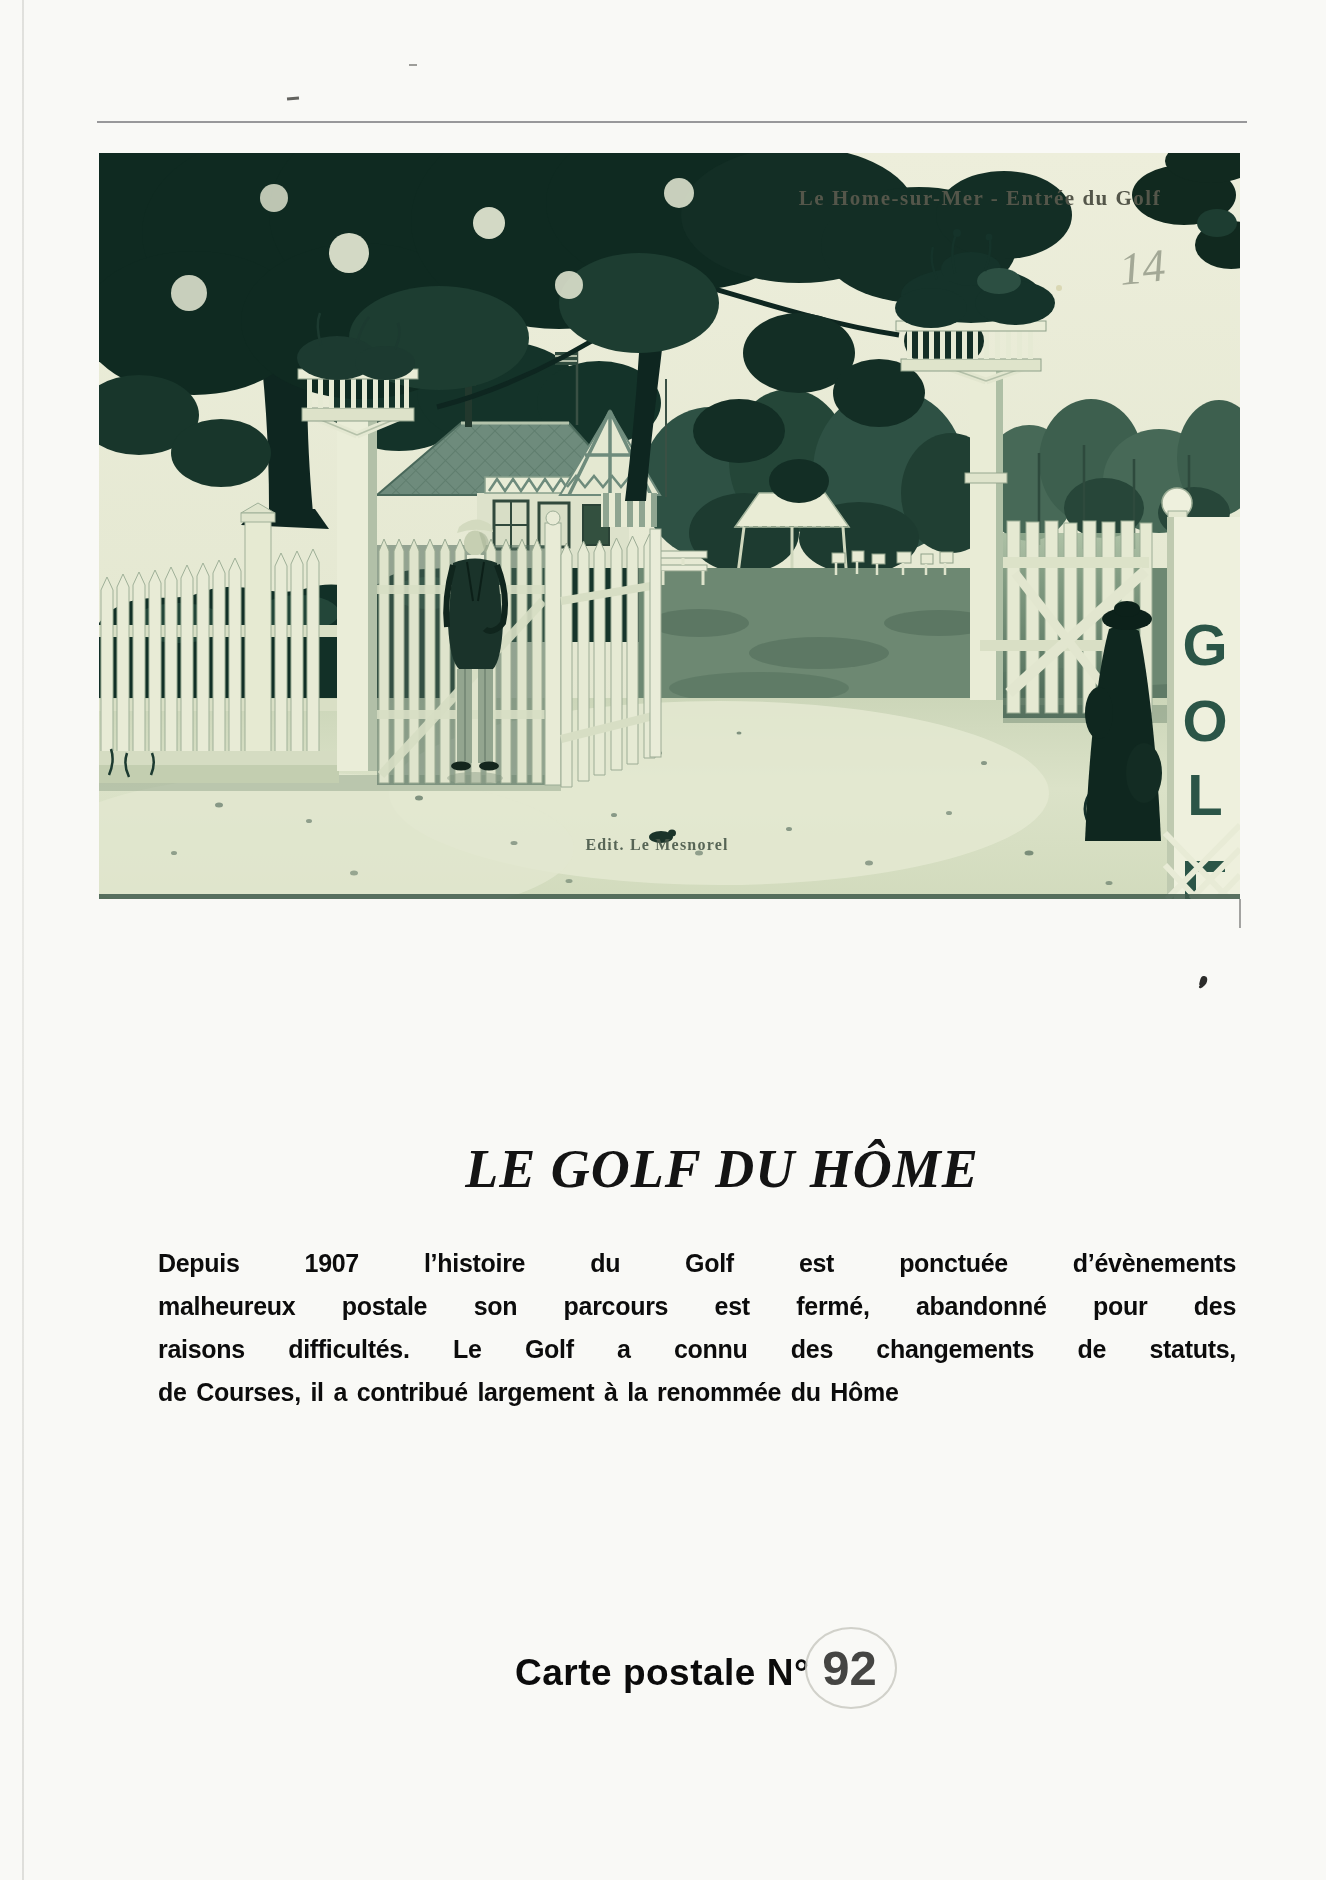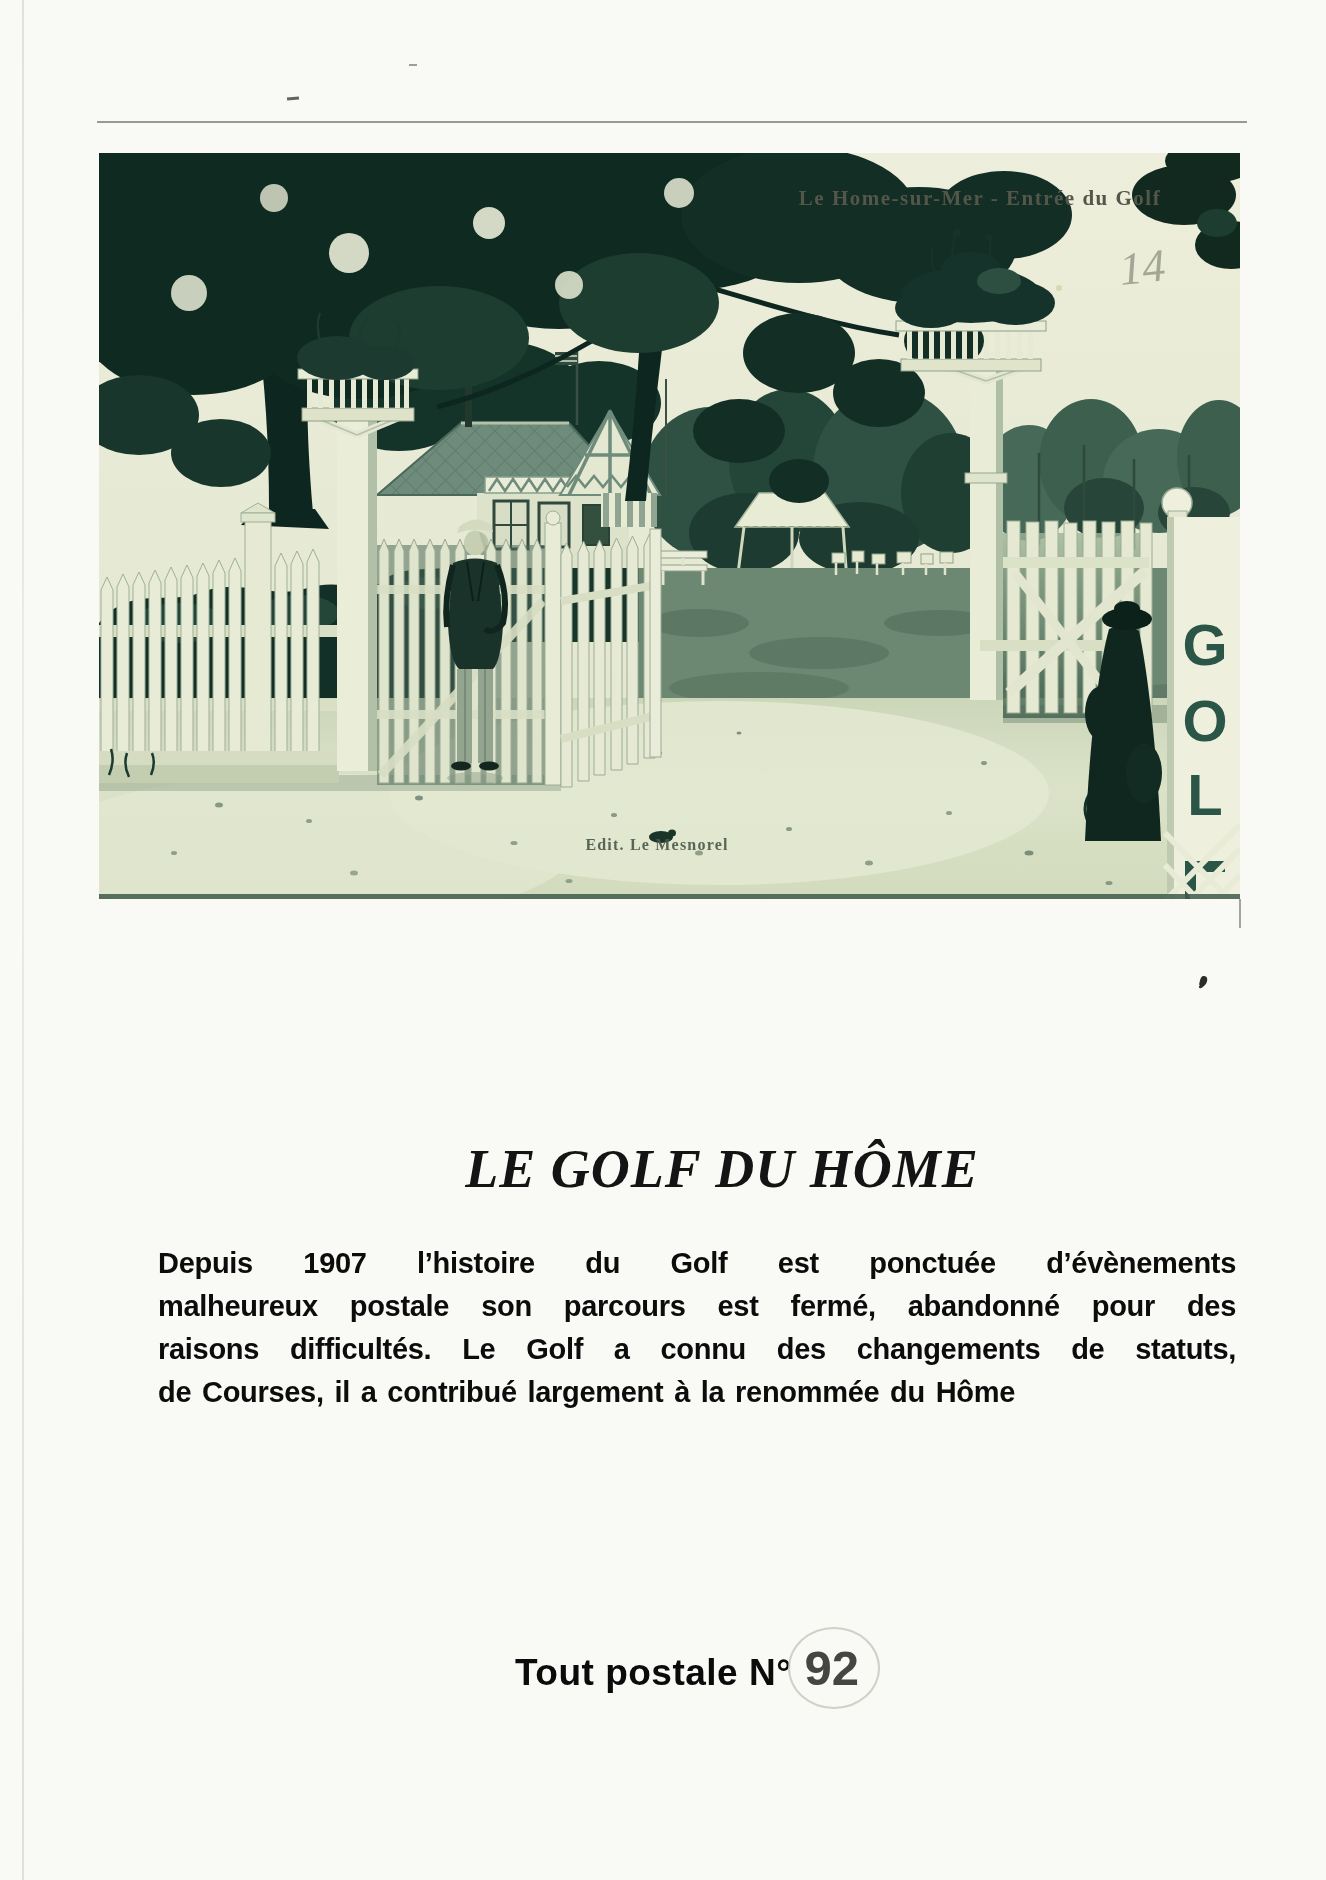--- a/index.html
+++ b/index.html
@@ -20,21 +20,21 @@
     border-radius:0 0 80% 20%;transform:rotate(18deg);}
   .photo{position:absolute;left:99px;top:153px;width:1141px;height:746px;}
   .photo svg{display:block;width:1141px;height:746px;}
   .article-title{
     position:absolute;left:425px;top:1126px;width:570px;margin:12px;
     font-family:"Liberation Serif",serif;font-style:italic;font-weight:bold;
     font-size:54px;line-height:62px;letter-spacing:1px;color:#141414;text-align:center;white-space:nowrap;
   }
   .article-body{position:absolute;left:158px;top:1242px;width:1078px;color:#0c0c0c;}
   .article-body .line{
-    height:43px;line-height:43px;font-size:29px;font-weight:bold;letter-spacing:-.3px;
+    height:43px;line-height:43px;font-size:25px;font-weight:bold;letter-spacing:-.3px;
     text-align:justify;text-align-last:justify;overflow:hidden;
   }
   .article-body .line.last{text-align:center;text-align-last:left;word-spacing:3px;}
   .footer-caption{position:absolute;left:515px;top:1640px;display:flex;align-items:baseline;gap:13px;}
   .footer-label{font-size:37px;font-weight:bold;color:#0b0b0b;letter-spacing:.5px;}
   .footer-number{position:relative;font-size:49px;font-weight:bold;color:#454543;}
   .number-circle{position:absolute;left:-17px;top:-13px;width:88px;height:78px;
     border:2px solid #c7c7bf;border-radius:50%;opacity:.8;}
 </style>
 </head>
@@ -434,18 +434,18 @@
 <h1 class="article-title">LE GOLF DU HÔME</h1>
 
 <div class="article-body">
   <div class="line">Depuis 1907 l’histoire du Golf est ponctuée d’évènements</div>
   <div class="line">malheureux postale son parcours est fermé, abandonné pour des</div>
   <div class="line">raisons difficultés. Le Golf a connu des changements de statuts,</div>
   <div class="line last">de Courses, il a contribué largement à la renommée du Hôme</div>
 </div>
 
 <div class="footer-caption">
-  <span class="footer-label">Tout postale N°</span>
+  <span class="footer-label">Carte postale N°</span>
   <span class="footer-number">
     <span class="number-circle"></span>
     <span>92</span>
   </span>
 </div>
 
 </body></html>

